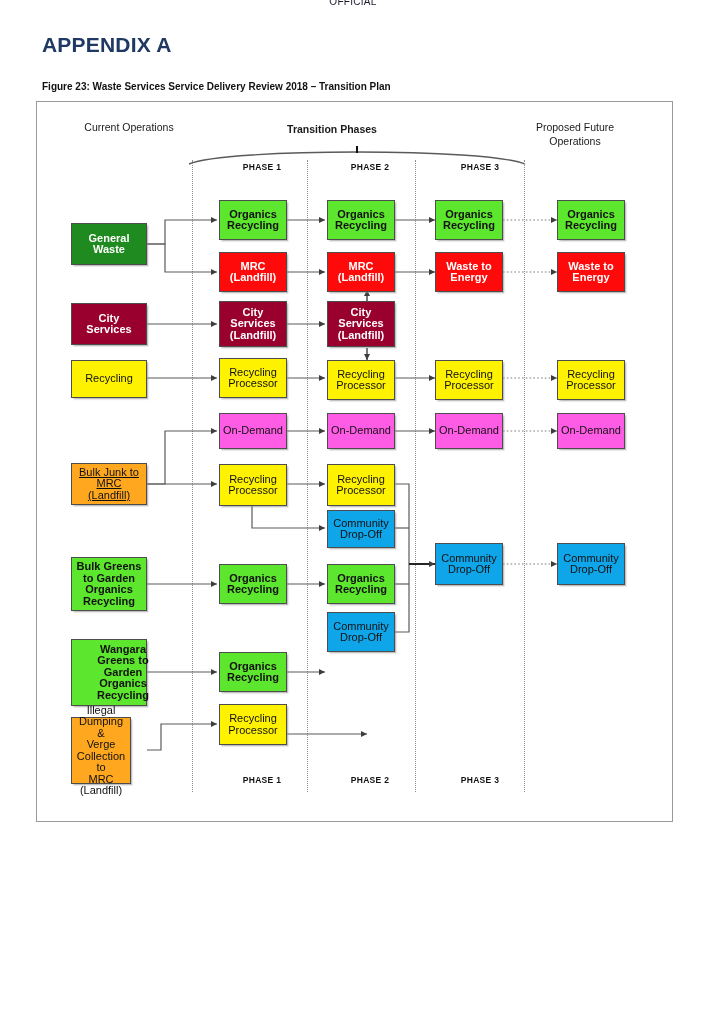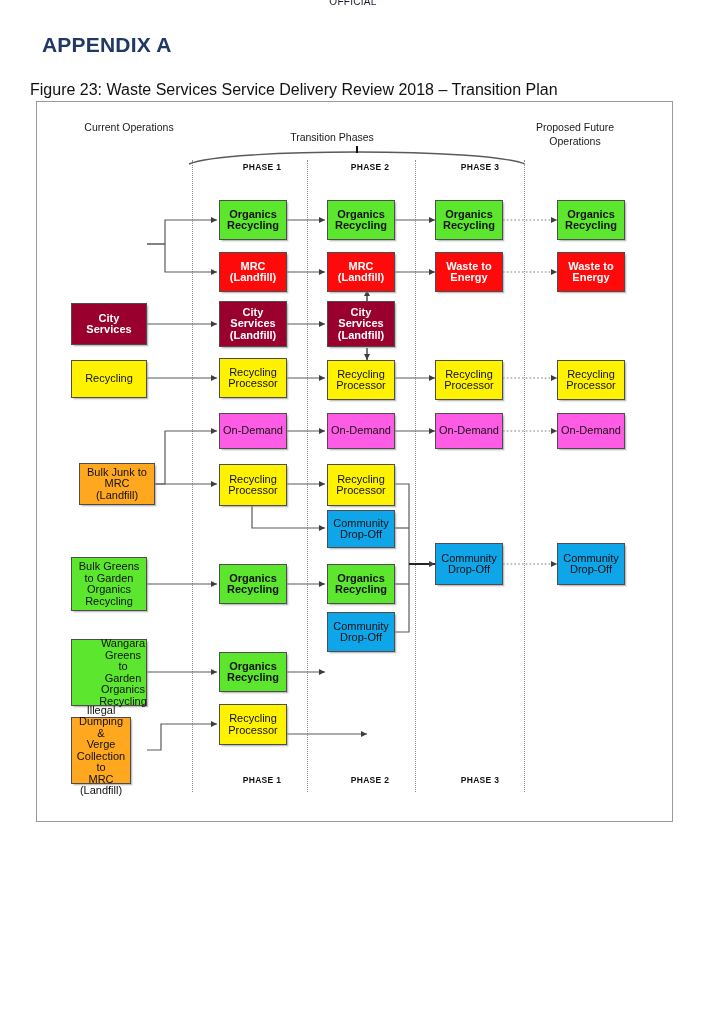--- a/index.html
+++ b/index.html
@@ -11,22 +11,22 @@
   .official{
     position:absolute;left:0;top:-4px;width:706px;text-align:center;
     font-size:10px;color:#1a1a2e;letter-spacing:.3px;
     font-family:"Liberation Sans", sans-serif;
   }
   .appendix-title{
     position:absolute;left:42px;top:33px;
     font-size:21px;font-weight:bold;color:#1f3864;letter-spacing:.2px;
   }
   .figure-caption{
-    position:absolute;left:30px;top:81px;
-    font-size:16px;font-weight:normal;color:#111111;
+    position:absolute;left:42px;top:81px;
+    font-size:10px;font-weight:bold;color:#111111;
   }
 
   
   #diagram{
     position:absolute;left:36px;top:101px;width:637px;height:721px;
     border:1px solid #9a9a9a;background:#ffffff;box-sizing:border-box;
   }
   .col-head{
     position:absolute;text-align:center;font-size:10.5px;color:#1a1a1a;
     line-height:14px;
@@ -48,21 +48,21 @@
     border:1px solid #4d4d4d;
     display:flex;align-items:center;justify-content:center;
     text-align:center;line-height:11.5px;
     font-size:11px;font-weight:bold;
     box-shadow:1.5px 1.5px 1.5px rgba(140,140,140,.55);
     padding:0 2px;
     white-space:pre-line;
   }
   .c-darkgreen{background:#1f8a1f;color:#ffffff;}
   .c-green{background:#5ce62e;color:#111111;}
-  .c-green2{background:#5ce62e;color:#111111;font-weight:normal;}
+  .c-green2{background:#5ce62e;color:#111111;font-weight:bold;}
   .c-red{background:#ff0a0a;color:#ffffff;}
   .c-maroon{background:#99002e;color:#ffffff;}
   .c-yellow{background:#fff200;color:#111111;}
   .c-yellow-n{background:#fff200;color:#111111;font-weight:normal;}
   .c-magenta{background:#ff5ce6;color:#111111;text-align:center;}
   .c-orange{background:#ffa81f;color:#111111;}
   .c-blue{background:#0ea5e9;color:#111111;font-weight:normal;}
   .plain{font-weight:normal;}
 
   
@@ -72,21 +72,21 @@
 <body>
 
 <div class="official">OFFICIAL</div>
 <div class="appendix-title">APPENDIX A</div>
 <div class="figure-caption">Figure 23: Waste Services Service Delivery Review 2018 – Transition Plan</div>
 
 <div id="diagram">
 
   <div class="col-head" style="left:32px;top:18px;width:120px;">Current
 Operations</div>
-  <div class="col-head" style="left:205px;top:28px;width:180px;">Transition Phases</div>
+  <div class="col-head" style="left:205px;top:20px;width:180px;font-weight:bold;">Transition Phases</div>
   <div class="col-head" style="left:473px;top:18px;width:130px;">Proposed Future
 Operations</div>
 
   <svg class="brace" style="left:150px;top:44px;" width="340" height="20" viewBox="0 0 340 20">
     <path d="M2 18 C 40 2, 300 2, 338 18" fill="none" stroke="#5a5a5a" stroke-width="1.4"></path>
     <line x1="170" y1="0" x2="170" y2="7" stroke="#111" stroke-width="2"></line>
   </svg>
 
   <div class="phase-label" style="left:182px;top:60px;width:86px;">PHASE 1</div>
   <div class="phase-label" style="left:290px;top:60px;width:86px;">PHASE 2</div>
@@ -165,24 +165,26 @@
 
     <g stroke="#7d7d7d" stroke-width="1.1" fill="none" stroke-dasharray="1.6 2.2">
       <path d="M466,118 H520" marker-end="url(#ahd)"></path>
       <path d="M466,170 H520" marker-end="url(#ahd)"></path>
       <path d="M466,276 H520" marker-end="url(#ahd)"></path>
       <path d="M466,329 H520" marker-end="url(#ahd)"></path>
       <path d="M466,462 H520" marker-end="url(#ahd)"></path>
     </g>
   </svg>
 
+  <div class="node c-darkgreen" style="left:34px;top:121px;width:76px;height:42px;">General
+Waste</div>
   <div class="node c-maroon" style="left:34px;top:201px;width:76px;height:42px;">City
 Services</div>
   <div class="node c-yellow plain" style="left:34px;top:258px;width:76px;height:38px;">Recycling</div>
-  <div class="node c-orange plain" style="left:42px;top:361px;width:76px;height:42px;">Bulk Junk to
+  <div class="node c-orange plain" style="left:34px;top:361px;width:76px;height:42px;text-decoration:underline;">Bulk Junk to
 MRC (Landfill)</div>
   <div class="node c-green2" style="left:34px;top:455px;width:76px;height:54px;">Bulk Greens
 to Garden
 Organics
 Recycling</div>
   <div class="node c-green2" style="left:34px;top:537px;width:76px;height:67px;padding-left:30px;">Wangara
 Greens to
 Garden
 Organics
 Recycling</div>

